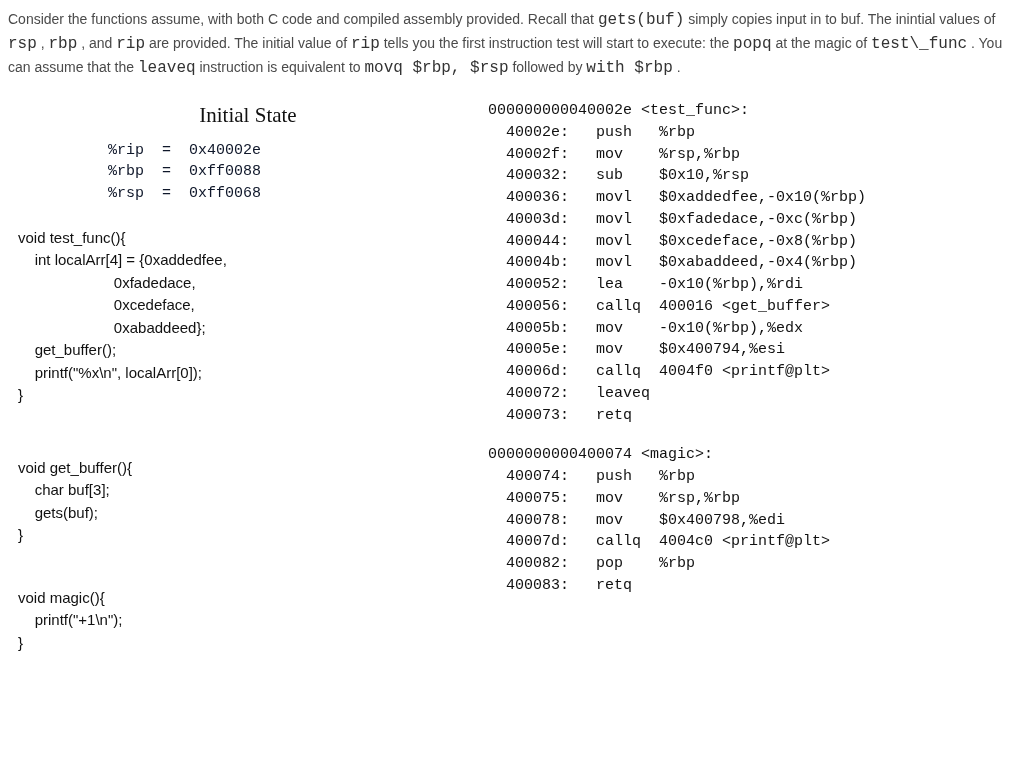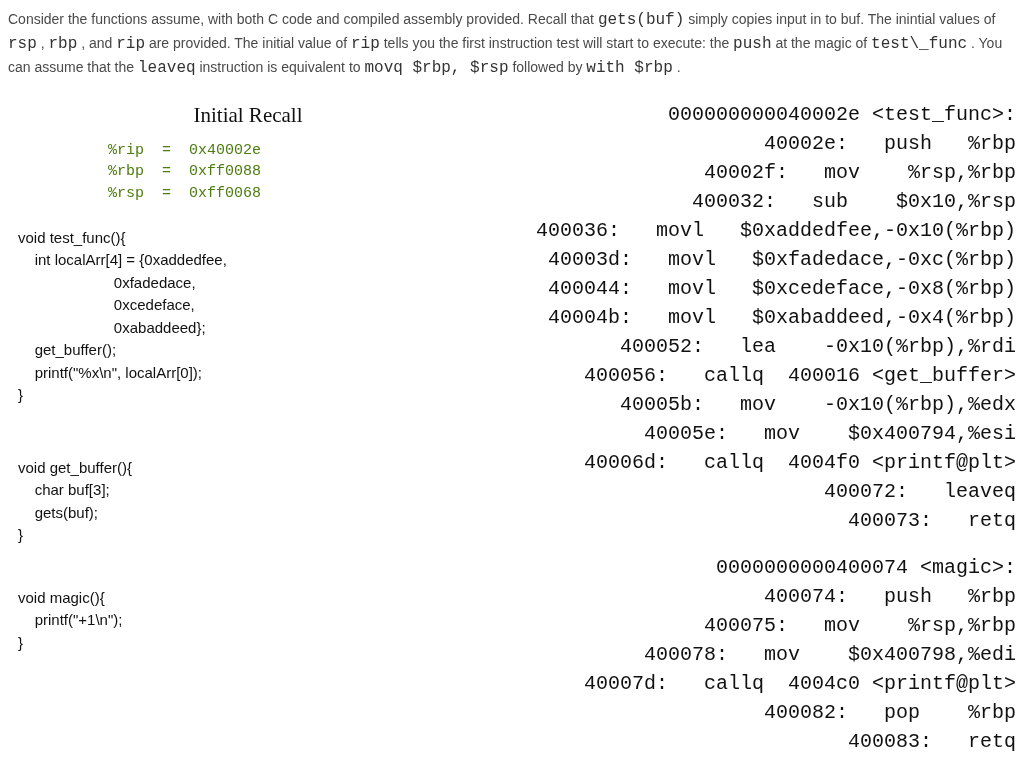--- a/index.html
+++ b/index.html
@@ -39,75 +39,74 @@
     color: #111;
     text-align: center;
     margin-bottom: 8px;
     margin-left: -20px;
   }
   .init-block {
     font-family: "Courier New", Courier, monospace;
     font-size: 15px;
     white-space: pre;
     line-height: 1.45;
-    color: #4d7c0f;
+    color: #0f172a;
     margin-left: 40px;
     margin-bottom: 22px;
   }
   .ccode {
     font-family: Liberation Sans, sans-serif;
     font-size: 15px;
     white-space: pre;
     line-height: 1.5;
     color: #111;
     margin-left: -50px;
     margin-bottom: 22px;
   }
   .asm {
     font-family: "Courier New", Courier, monospace;
-    font-size: 20px;
+    font-size: 15px;
     white-space: pre;
     line-height: 1.45;
     color: #111;
-    text-align: right;
   }
   .asm-block { margin-bottom: 18px; }
 </style>
 </head>
 <body>
 
 <div class="intro">
   <span>Consider the functions assume, with both C code and compiled assembly provided. Recall that </span>
   <code>gets(buf)</code>
   <span> simply copies input in to buf. The inintial values of </span>
   <code>rsp</code>
   <span>, </span>
   <code>rbp</code>
   <span>, and </span>
   <code>rip</code>
   <span> are provided. The initial value of </span>
   <code>rip</code>
   <span> tells you the first instruction test will start to execute: the </span>
-  <code>push</code>
+  <code>popq</code>
   <span> at the magic of </span>
   <code>test\_func</code>
   <span>. You can assume that the </span>
   <code>leaveq</code>
   <span> instruction is equivalent to </span>
   <code>movq $rbp, $rsp</code>
   <span> followed by </span>
   <code>with $rbp</code>
   <span>.</span>
 </div>
 
 <div class="columns">
 
   <div class="left-col">
 
-    <div class="initial-title">Initial Recall</div>
+    <div class="initial-title">Initial State</div>
     <div class="init-block">%rip  =  0x40002e
 %rbp  =  0xff0088
 %rsp  =  0xff0068</div>
 
     <div class="ccode">void test_func(){
     int localArr[4] = {0xaddedfee,
                        0xfadedace,
                        0xcedeface,
                        0xabaddeed};
     get_buffer();

